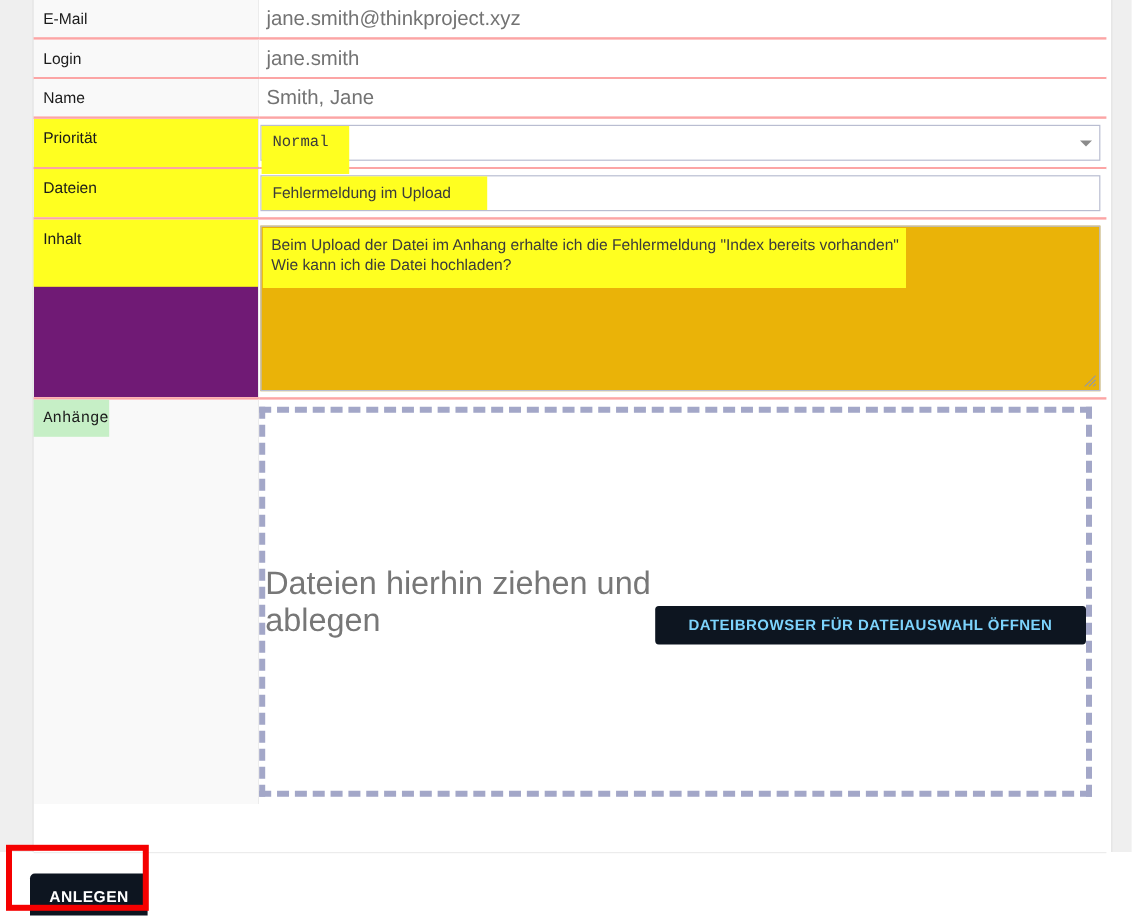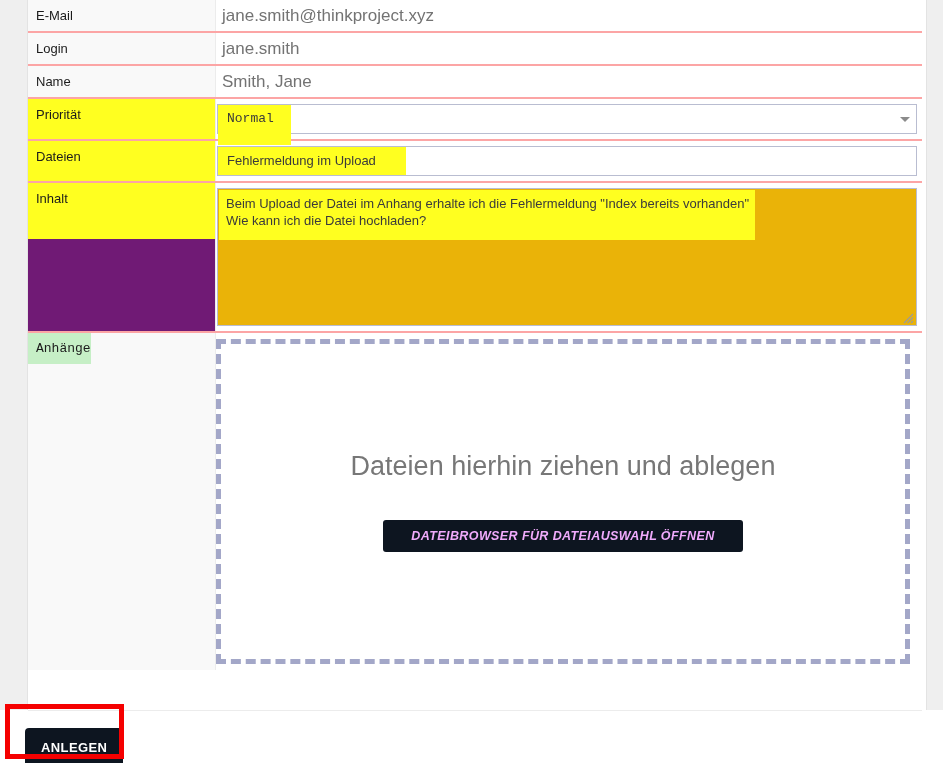--- a/index.html
+++ b/index.html
@@ -173,47 +173,45 @@
 
   
   .dz-cell-inner {
     padding: 6px 12px 6px 0;
   }
   .dropzone {
     border: 5px dashed #a3a7c8;
     height: 325px;
     box-sizing: border-box;
     display: flex;
-    flex-direction: column;
     align-items: center;
     justify-content: center;
     background: #ffffff;
   }
   .dz-text {
     font-size: 27px;
     color: #777777;
     font-weight: normal;
     letter-spacing: 0px;
   }
   .dz-button {
     margin-top: 38px;
     background: #0d1520;
-    color: #f0abfc;
+    color: #7dd3fc;
     font-size: 12.5px;
     font-weight: bold;
     letter-spacing: 0.4px;
     border: none;
     border-radius: 3px;
     padding: 0 28px;
     height: 32px;
     line-height: 32px;
     font-family: "Liberation Sans", sans-serif;
     cursor: pointer;
     white-space: nowrap;
-    font-style: italic;
   }
 
   
   #footer {
     position: absolute;
     left: 0;
     top: 710px;
     width: 943px;
     height: 53px;
     background: #ffffff;

